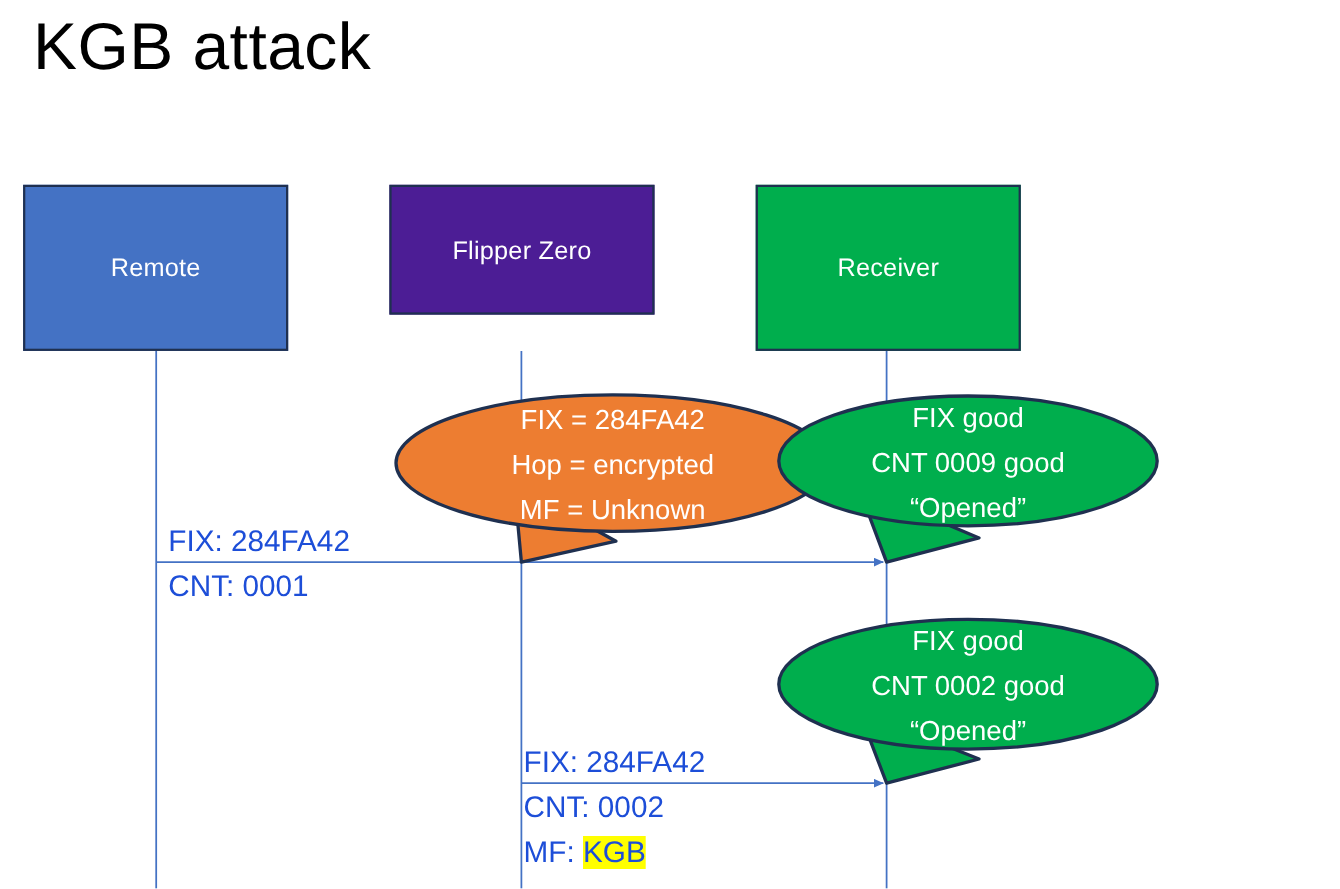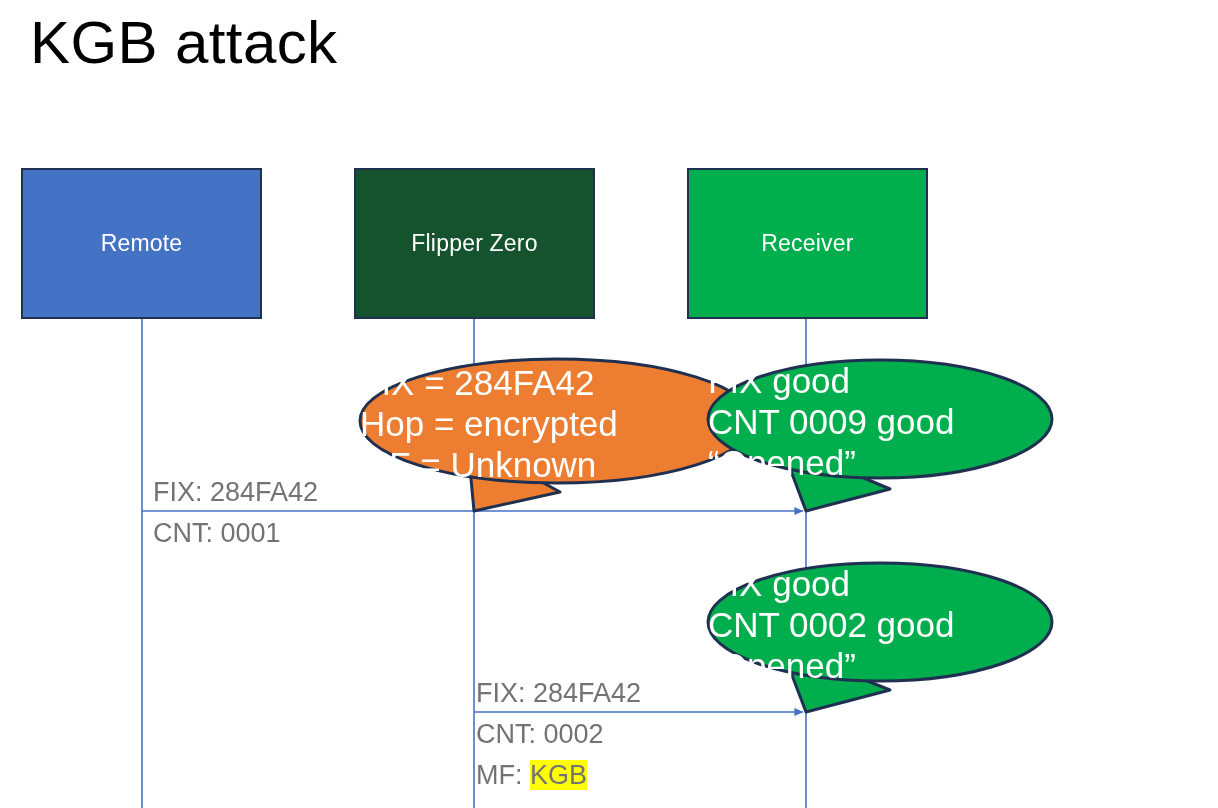--- a/index.html
+++ b/index.html
@@ -43,41 +43,41 @@
     border: 2px solid #1F3050;
     display: flex;
     align-items: center;
     justify-content: center;
     color: #ffffff;
     font-size: 23px;
     font-weight: 400;
     letter-spacing: 0.2px;
   }
   #box-remote   { left: 21px;  top: 168px; width: 241px; height: 151px; background: #4472C4; }
-  #box-flipper  { left: 354px; top: 168px; width: 241px; height: 151px; background: #14532d; }
+  #box-flipper  { left: 354px; top: 168px; width: 241px; height: 118px; background: #4c1d95; }
   #box-receiver { left: 687px; top: 168px; width: 241px; height: 151px; background: #00AE4D; }
 
   .callout-text {
     position: absolute;
     color: #ffffff;
-    font-size: 35px;
+    font-size: 25px;
     line-height: 41px;
-    text-align: left;
+    text-align: center;
     white-space: nowrap;
     pointer-events: none;
   }
   #callout-text-flipper  { left: 360px; top: 362px; width: 394px; }
   #callout-text-rx1      { left: 708px; top: 360px; width: 344px; }
   #callout-text-rx2      { left: 708px; top: 563px; width: 344px; }
 
   .msg-block {
     position: absolute;
     font-size: 27px;
     line-height: 41px;
-    color: #737373;
+    color: #1d4ed8;
     white-space: nowrap;
   }
   #msg-block-1 { left: 153px; top: 472px; }
   #msg-block-2 { left: 476px; top: 673px; }
   .hl {
     background: #FFFF00;
   }
 </style>
 </head>
 <body>

